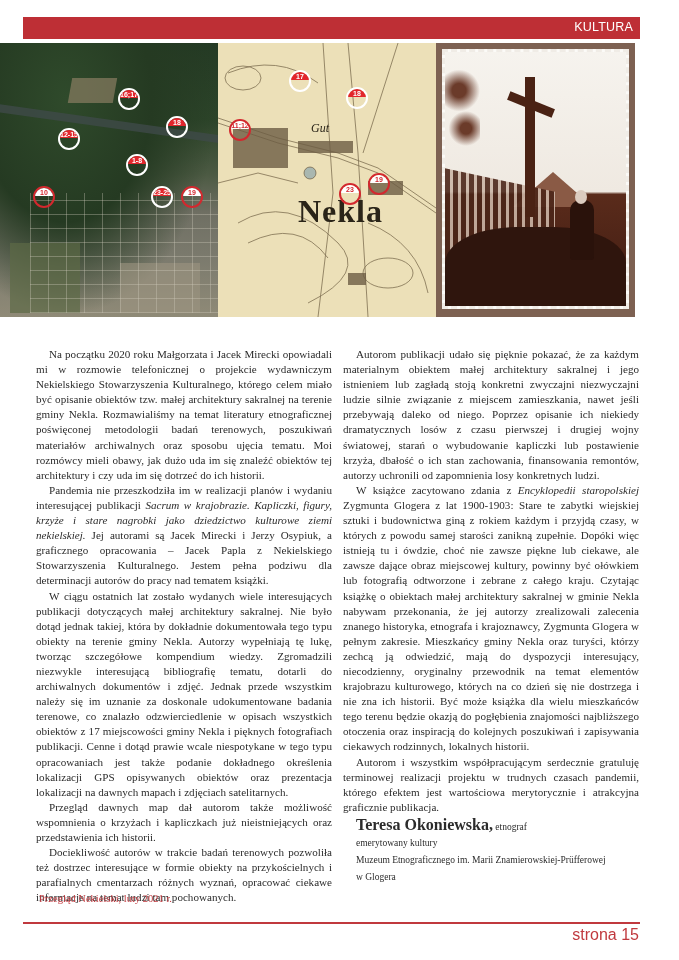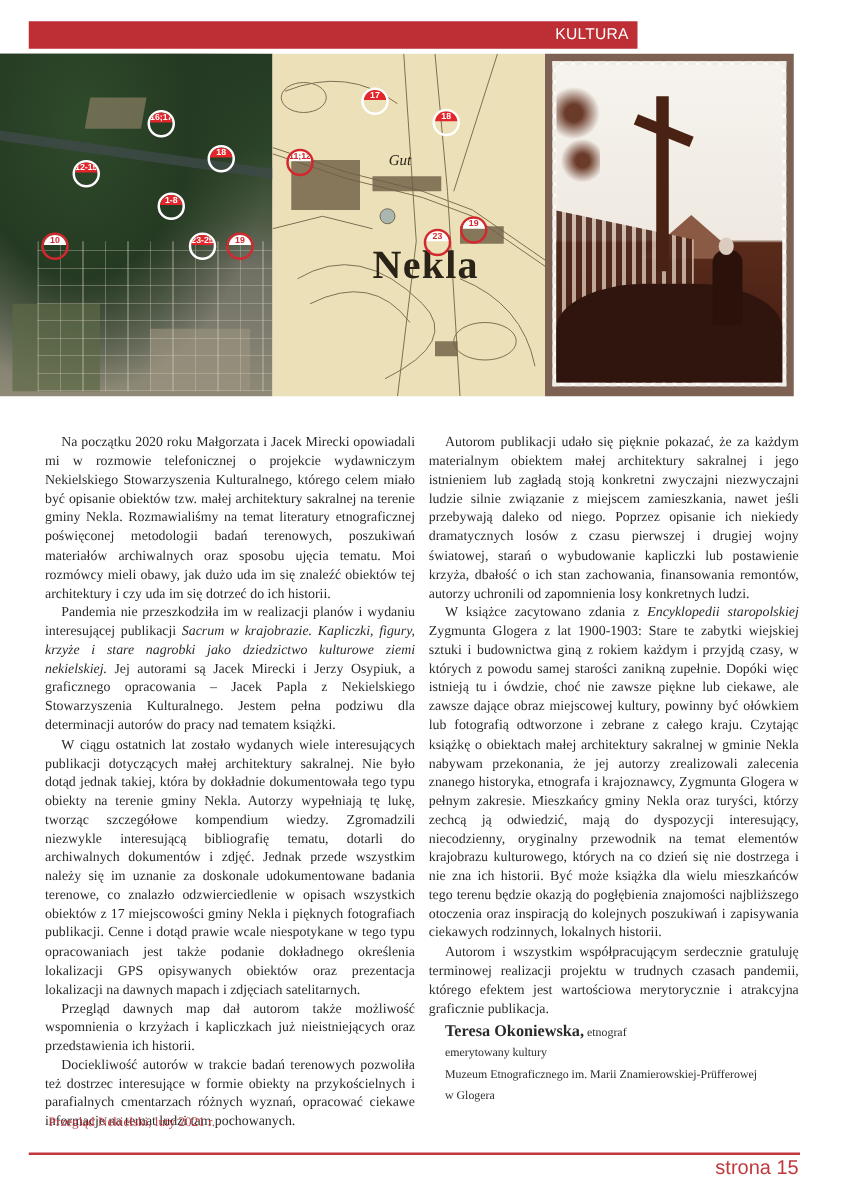--- a/index.html
+++ b/index.html
@@ -1,18 +1,18 @@
 <!DOCTYPE html>
 <html><head>
 <meta charset="utf-8">
 <style>
   html, body { margin:0; padding:0; }
   body { width:679px; height:960px; background:#ffffff; position:relative; overflow:hidden;
          font-family:"Liberation Serif", serif; color:#2a2a2a; }
-  .header-bar { position:absolute; left:23px; top:17px; width:487px; height:22px; background:#be2f35; }
+  .header-bar { position:absolute; left:23px; top:17px; width:617px; height:22px; background:#be2f35; }
   .header-bar .section { position:absolute; right:7px; top:3px; color:#fff; font-family:"Liberation Sans", sans-serif;
          font-size:12.5px; letter-spacing:0.2px; }
 
   .figures { position:absolute; left:0; top:43px; width:679px; height:339px; }
   .sat { position:absolute; left:0; top:0; width:218px; height:274px; overflow:hidden;
          background: radial-gradient(ellipse at 30% 20%, #2f4a2b 0%, #253a22 40%, transparent 70%),
                      linear-gradient(180deg,#243a24 0%, #2c4429 28%, #4c5a43 48%, #6f6f63 62%, #7b7a6d 78%, #8f8a77 100%); }
   .sat .river { position:absolute; left:-10px; top:60px; width:240px; height:8px; background:#3e4a48;
          transform:rotate(8deg); transform-origin:left; opacity:.8; }
   .sat .field1 { position:absolute; left:70px; top:35px; width:45px; height:25px; background:#8a7e62; opacity:.7; transform:skewX(-10deg); }
@@ -53,21 +53,21 @@
   .marker .tab { position:absolute; left:0; top:0; width:100%; height:45%; background:#e2262c; color:#fff;
             font-family:"Liberation Sans", sans-serif; font-size:7px; font-weight:bold; text-align:center; line-height:10px; }
   .marker.red .tab { background:#fff; color:#d3282e; }
 
   .col { position:absolute; top:347px; width:296px; font-size:11.1px; line-height:15.1px; text-align:justify; color:#2b2b2b; }
   .col.left { left:36px; }
   .col.right { left:343px; }
   .col p { margin:0; text-indent:13px; }
   .col em { font-style:italic; }
   .sig { margin-top:2px; text-indent:0; padding-left:13px; }
-  .sig .name { font-weight:bold; font-size:13px; }
+  .sig .name { font-weight:bold; font-size:16px; }
   .sig .role { font-size:9.5px; }
   .sig-line { font-size:9.5px; line-height:17px; padding-left:13px; text-align:left; }
 
   .footer-line { position:absolute; left:23px; top:922px; width:617px; height:1.5px; background:#c0393e; }
   .footer-left { position:absolute; left:23px; top:893px; font-family:Liberation Serif, serif; font-size:10.5px; color:#c0393e;margin-left:16px; }
   .footer-right { position:absolute; right:40px; top:926px; font-family:"Liberation Sans", sans-serif; font-size:16px; color:#c0393e; }
 </style>
 </head>
 <body>
 

